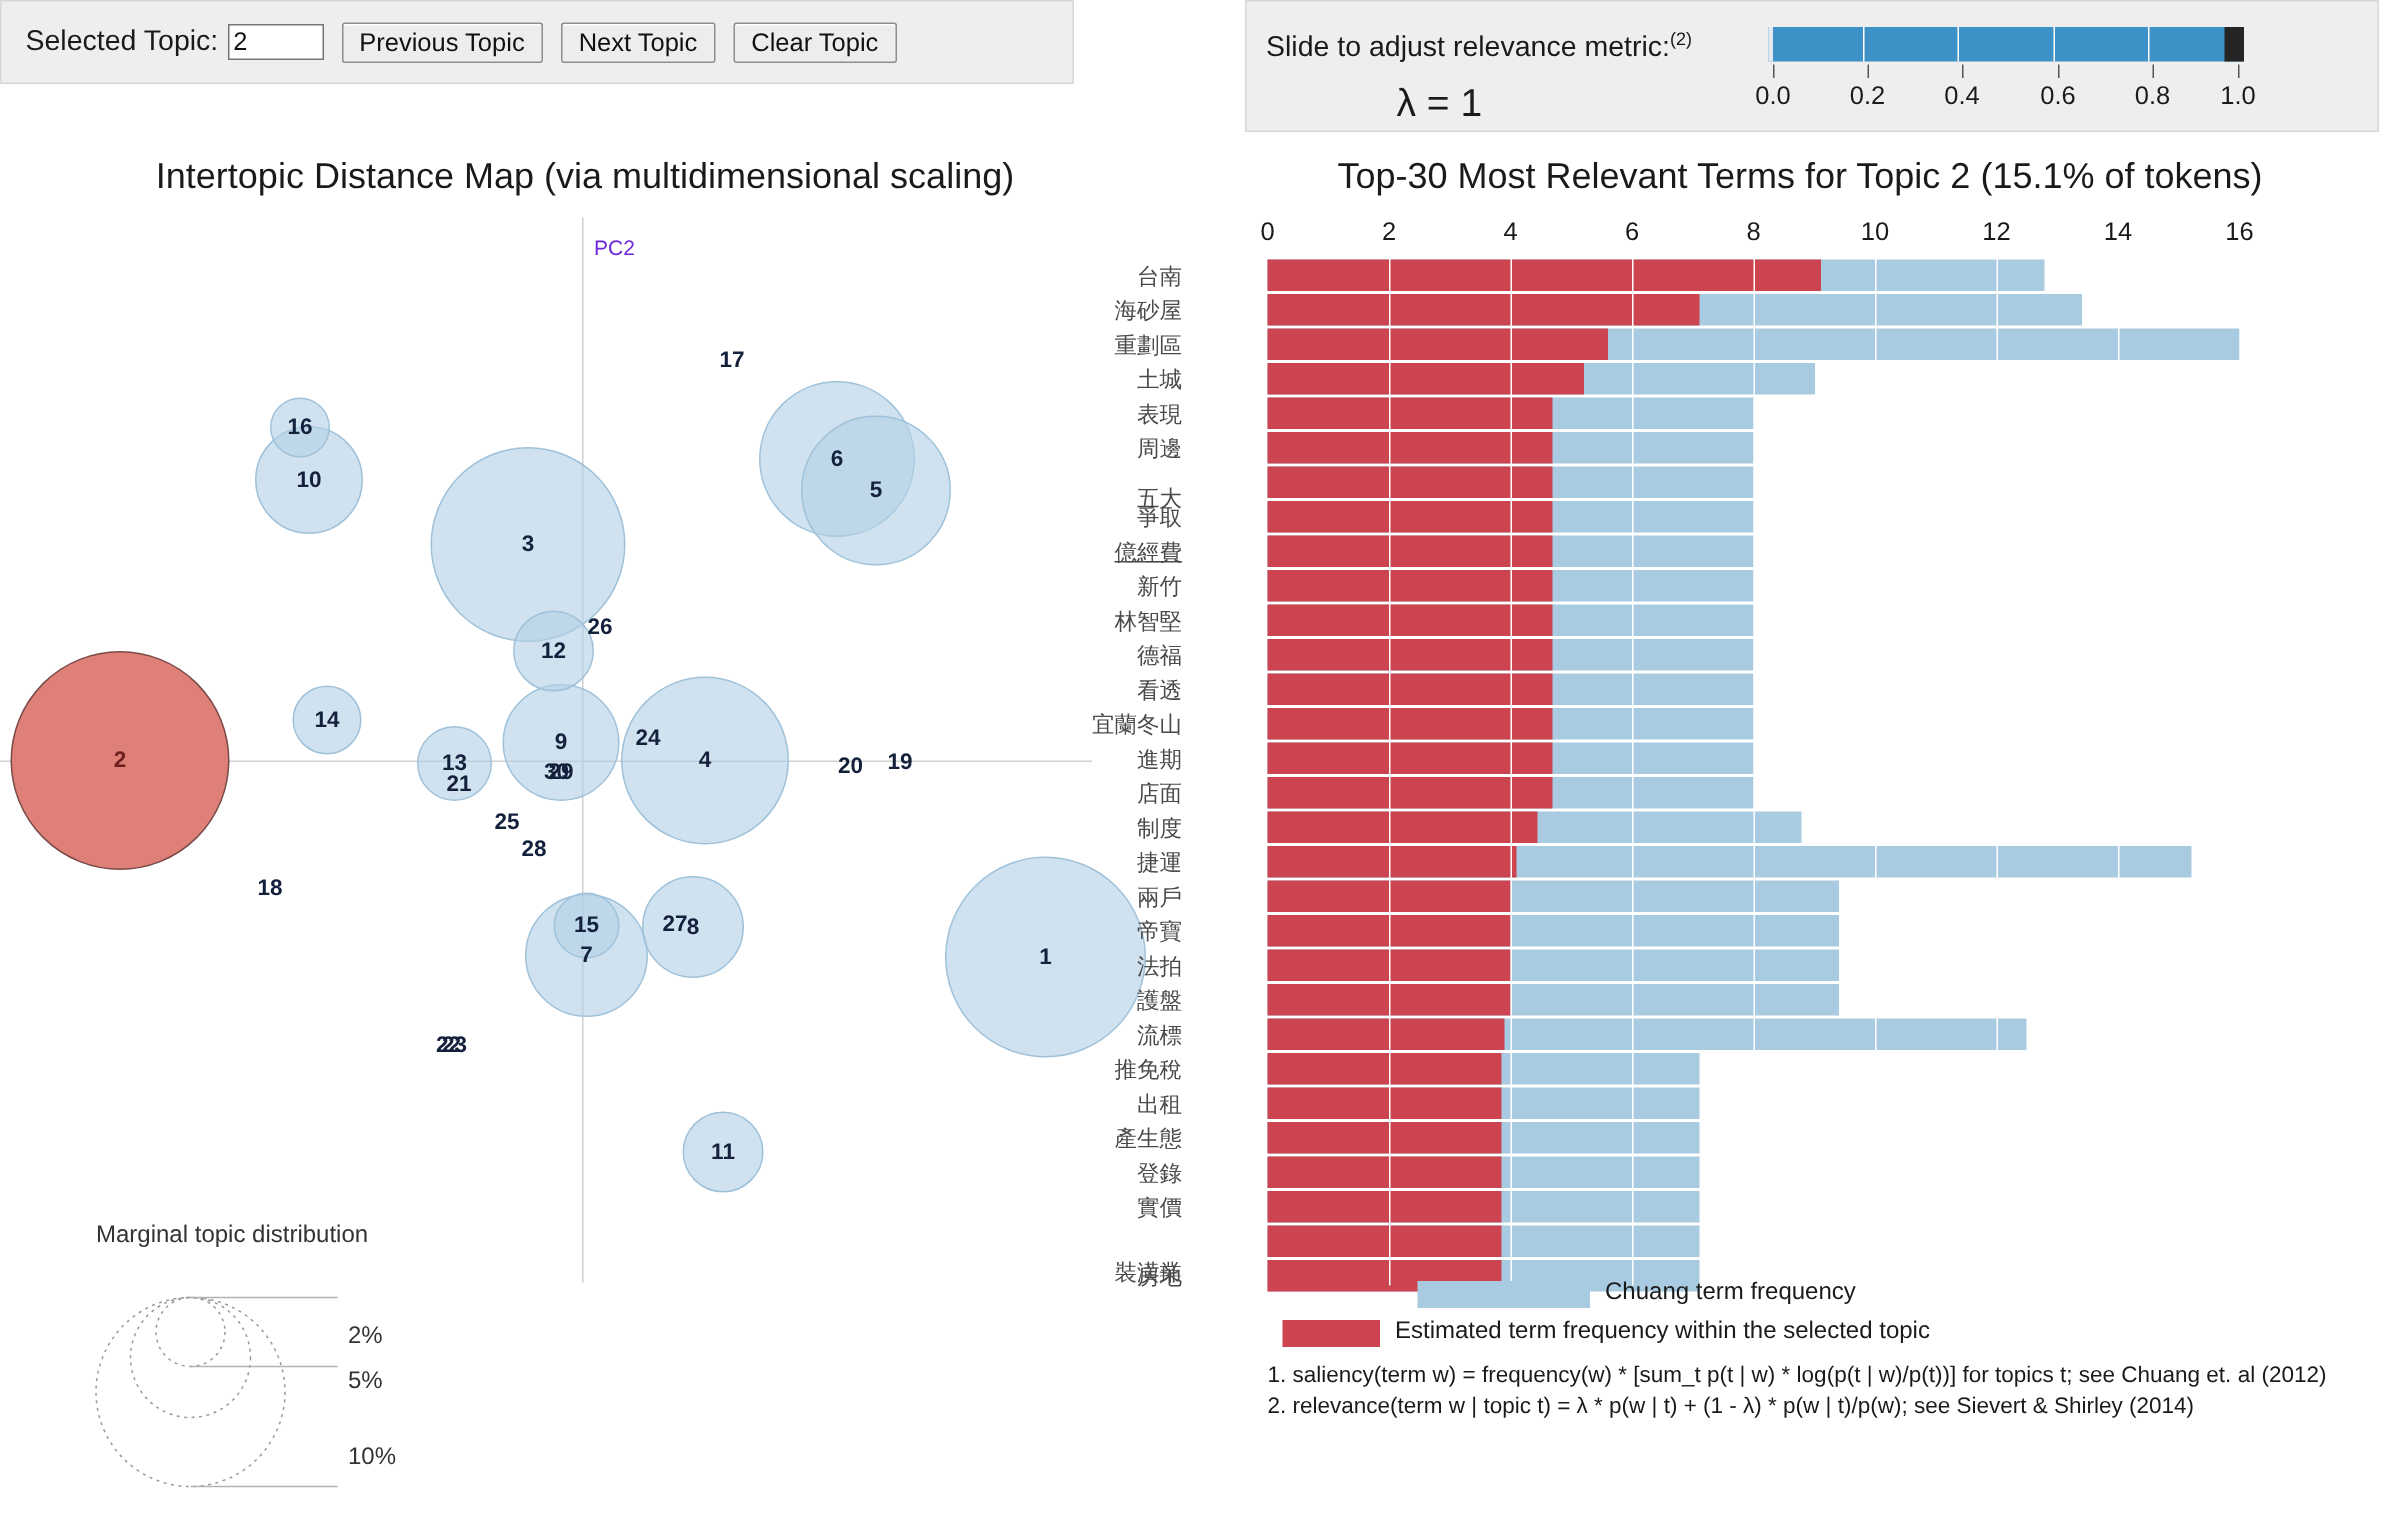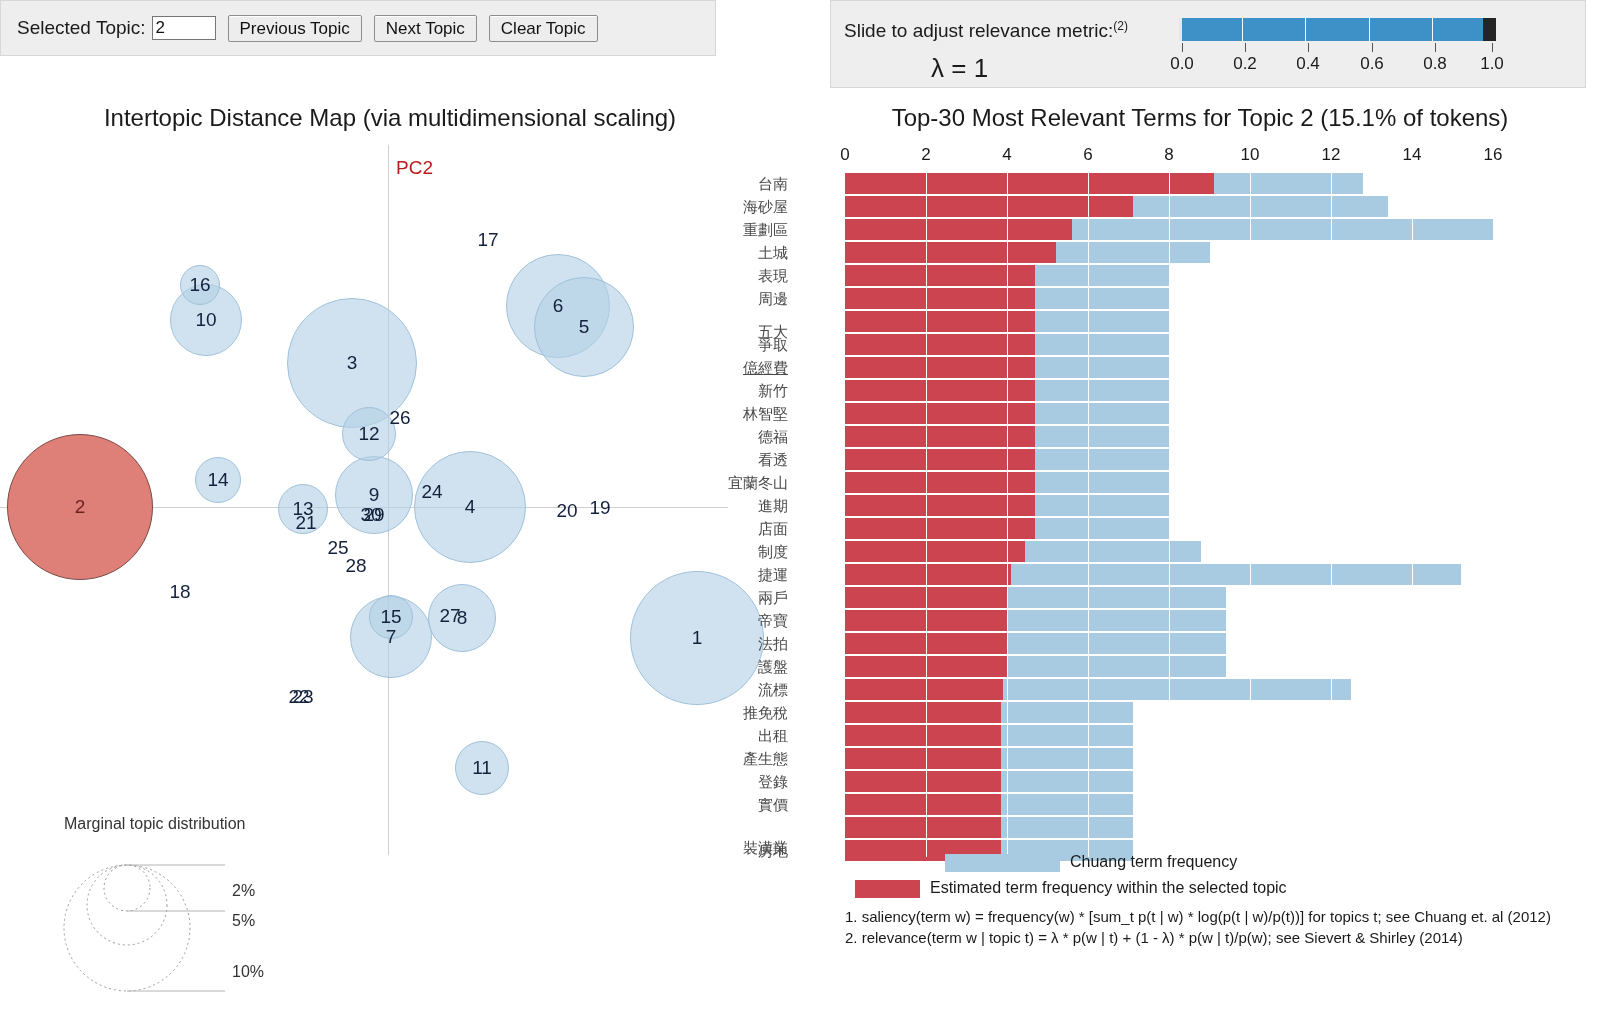--- a/index.html
+++ b/index.html
@@ -46,25 +46,25 @@
   .slider-axis .atick{position:absolute;top:0;width:1px;height:9px;background:#555;}
   .slider-axis .alab{position:absolute;top:11px;font-size:17px;color:#1a1a1a;transform:translateX(-50%);}
 
   
   .left-title{
     position:absolute;left:0;top:104px;width:780px;text-align:center;
     font-size:24px;color:#1a1a1a;
   }
   .map{position:absolute;left:0;top:145px;width:780px;height:710px;}
   .axis-line{position:absolute;background:#d0d0d0;}
-  .axis-lab{position:absolute;font-size:19px;color:#b91c1c;}
+  .axis-lab{position:absolute;font-size:14px;color:#6d28d9;}
   .bubble{position:absolute;border-radius:50%;box-sizing:border-box;}
   .bubble.blue{background:rgba(179,209,229,.62);border:1px solid #9fc2da;}
   .bubble.red{background:#df8078;border:1px solid #7a4a47;}
-  .blab{position:absolute;font-size:19px;font-weight:normal;color:#14213d;
+  .blab{position:absolute;font-size:15px;font-weight:bold;color:#14213d;
         transform:translate(-50%,-50%);white-space:nowrap;}
   .blab.red-lab{color:#6b1f1f;}
 
   
   .marg{position:absolute;left:60px;top:815px;width:280px;height:180px;}
   .marg-title{position:absolute;left:4px;top:0;font-size:16px;color:#333;}
   .marg svg{position:absolute;left:0;top:18px;}
   .marg-lab{position:absolute;font-size:16px;color:#333;}
 
   

